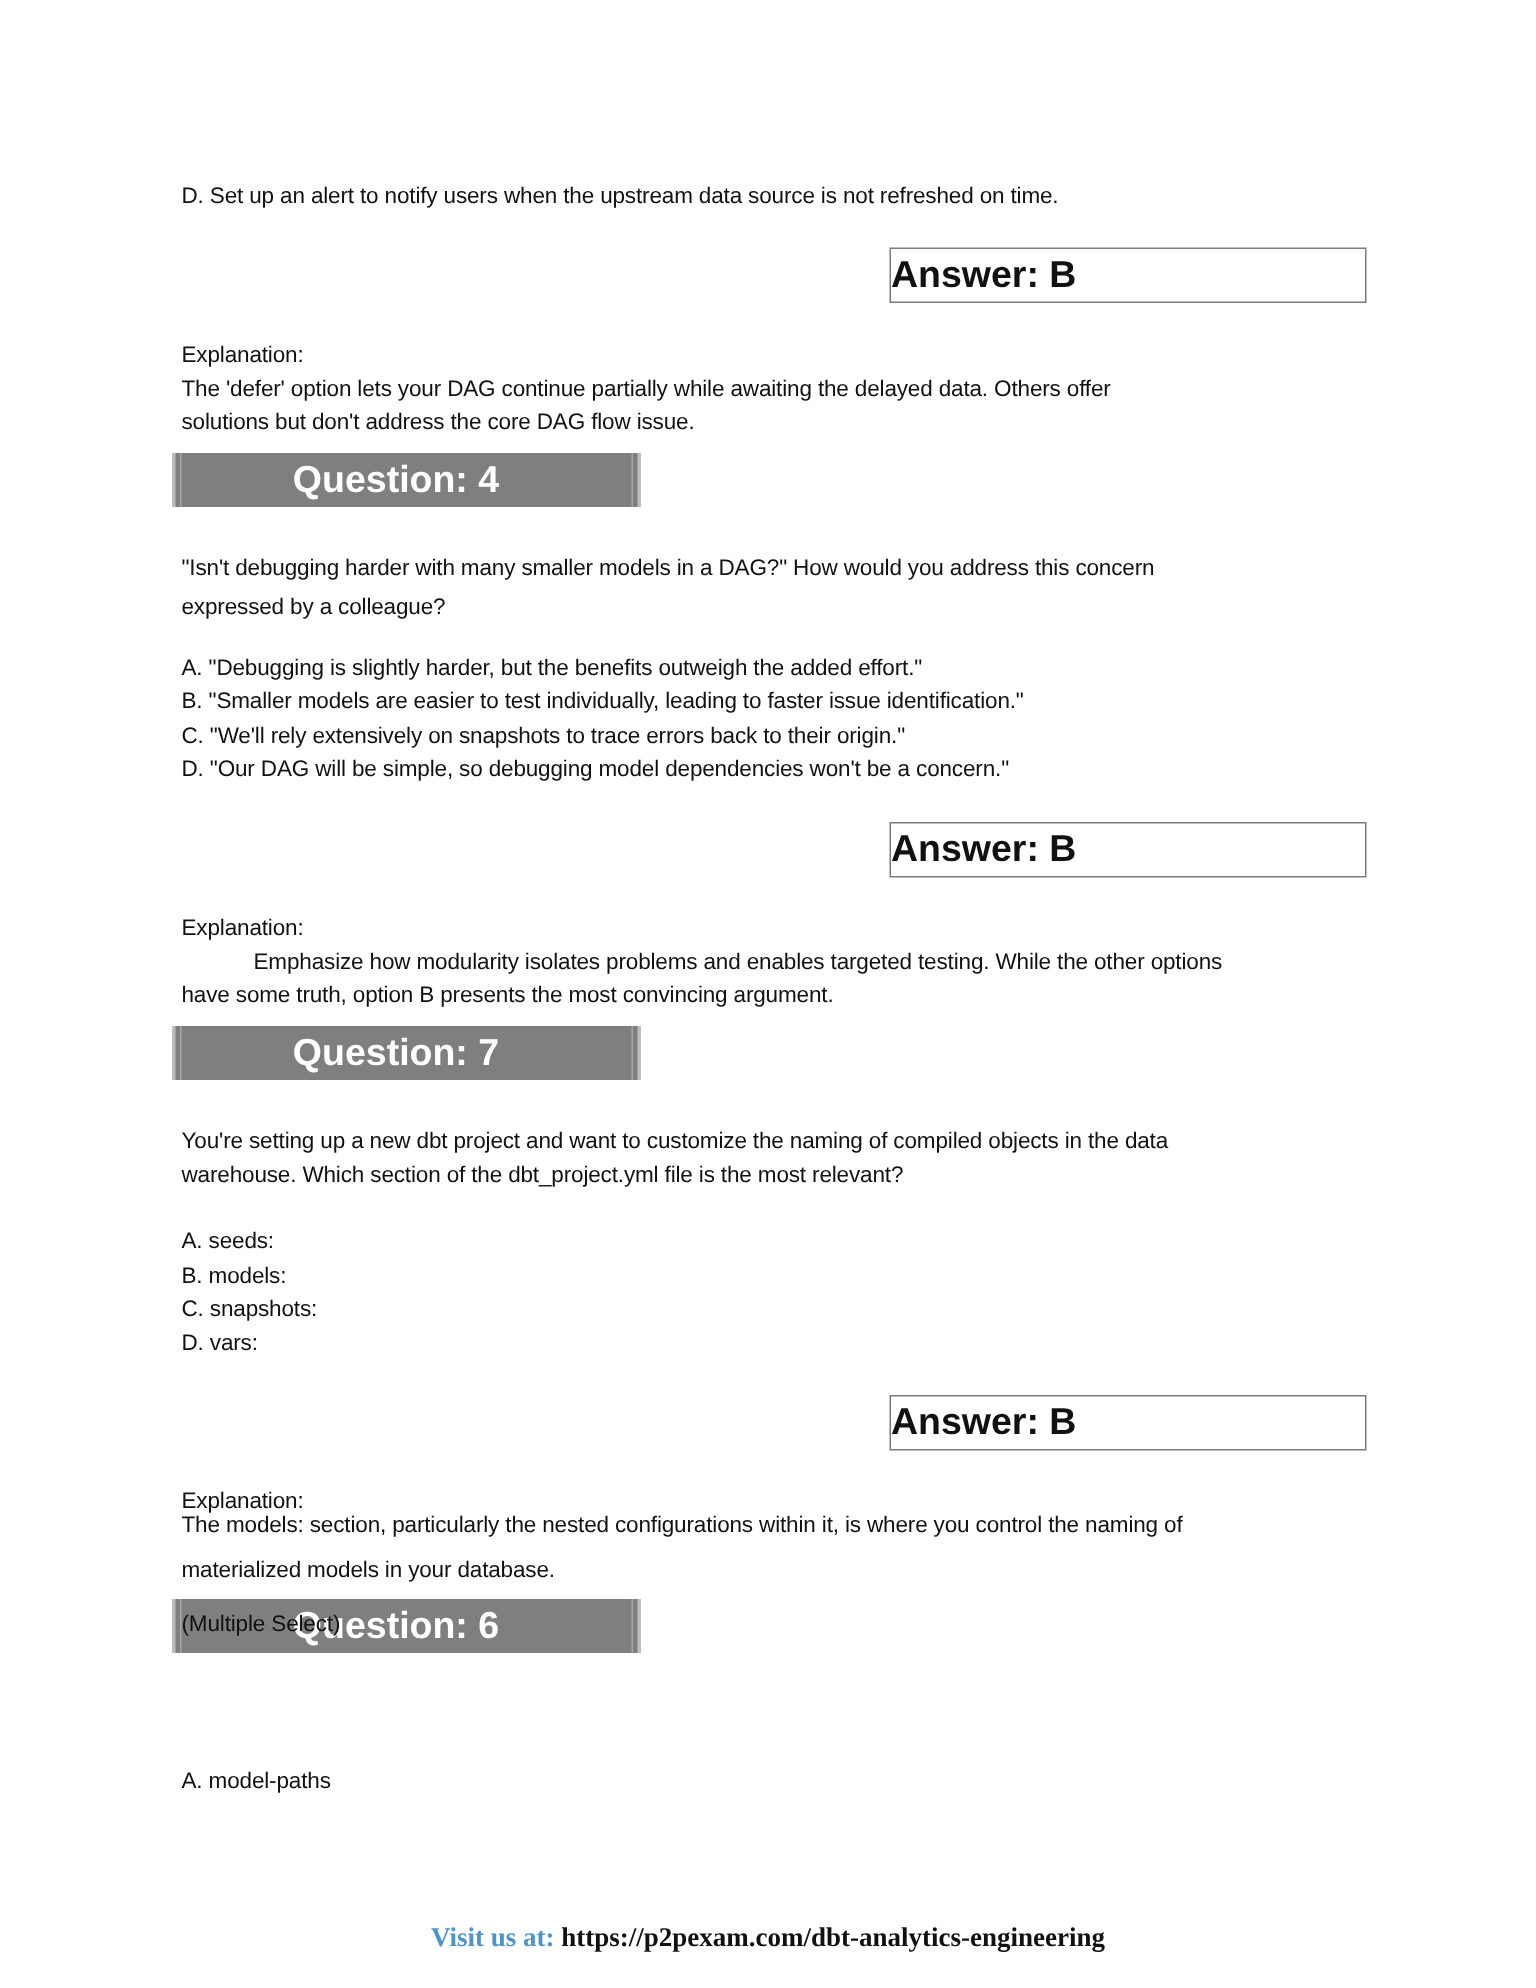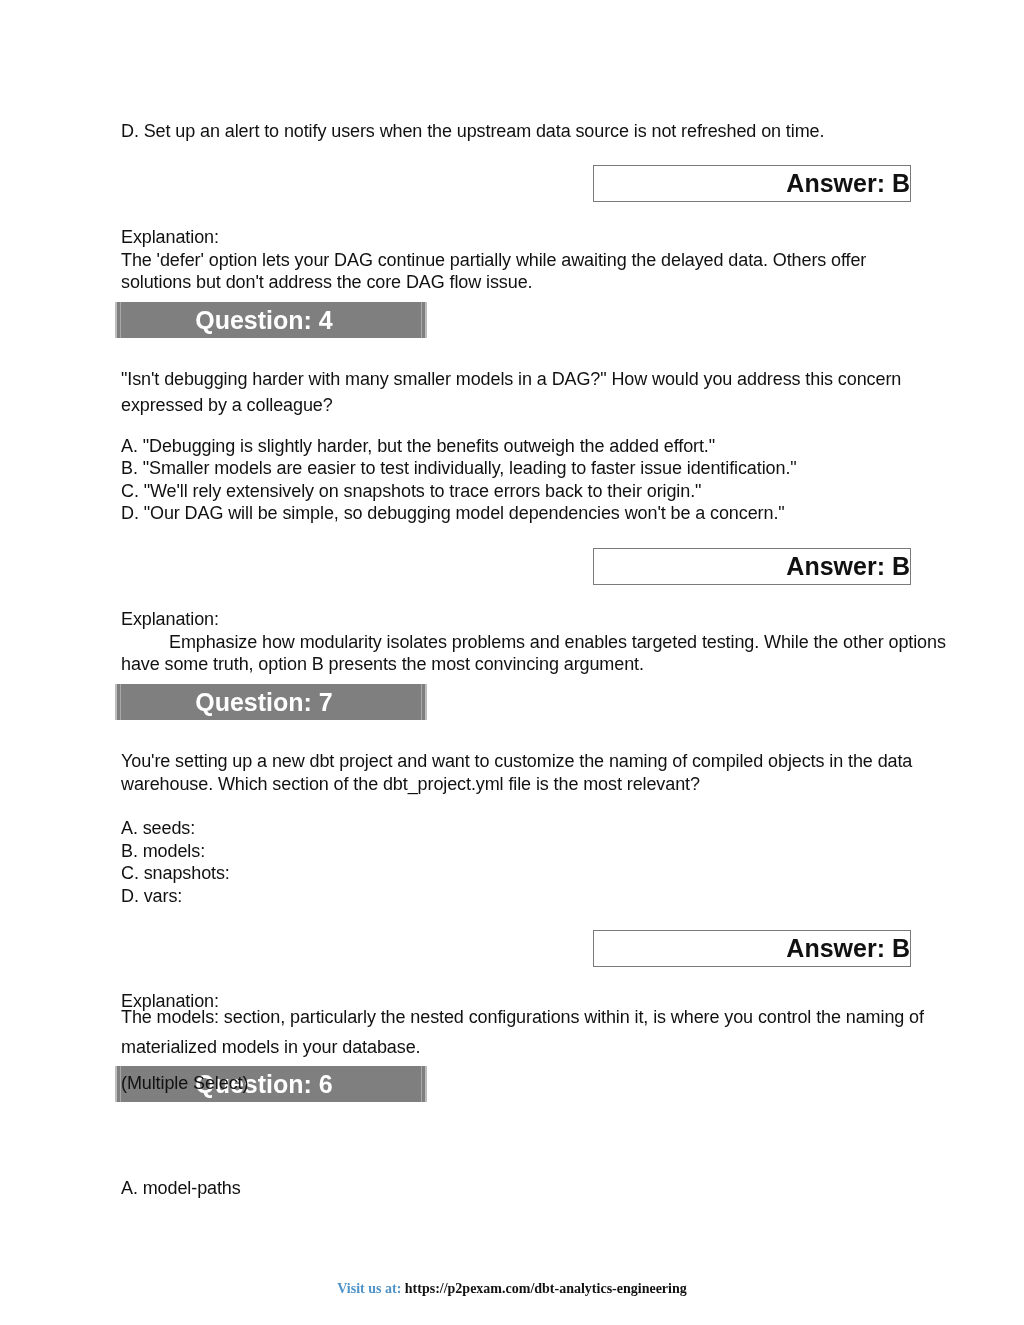--- a/index.html
+++ b/index.html
@@ -1,29 +1,29 @@
 <!DOCTYPE html>
 <html><head>
 <meta charset="utf-8">
 <style>
   html, body { margin:0; padding:0; background:#ffffff; }
   body { width:1024px; height:1325px; position:relative; overflow:hidden;
          font-family:"Liberation Sans", "DejaVu Sans", sans-serif; color:#111; }
-  .txt { position:absolute; left:121px; font-size:18px; line-height:22.5px; white-space:nowrap; letter-spacing:-0.1px; }
+  .txt { position:absolute; left:121px; font-size:15px; line-height:22.5px; white-space:nowrap; letter-spacing:-0.1px; }
   .answer-box { position:absolute; left:593px; width:318px; height:37px; border:1px solid #7a7a7a;
-                box-sizing:border-box; display:flex; align-items:center; justify-content:flex-end;
+                box-sizing:border-box; display:flex; align-items:center; justify-content:flex-start;
                 font-weight:bold; font-size:25px; color:#111; }
   .q-banner { position:absolute; left:115px; width:312px; height:36px; background:#7f7f7f;
               box-sizing:border-box; border-left:2px solid #bdbdbd; border-right:2px solid #bdbdbd; }
   .q-banner::before, .q-banner::after { content:""; position:absolute; top:0; bottom:0; width:1px; background:#a8a8a8; }
   .q-banner::before { left:3px; } .q-banner::after { right:3px; }
   .q-label { position:absolute; left:0; right:0; top:0; bottom:0; display:flex; align-items:center; justify-content:center;
              color:#ffffff; font-weight:bold; font-size:25px; padding-right:14px; }
   .footer { position:absolute; top:1281px; left:0; width:1024px; text-align:center;
-            font-family:"Liberation Serif", "DejaVu Serif", serif; font-weight:bold; font-size:14px; }
+            font-family:"Liberation Serif", "DejaVu Serif", serif; font-weight:bold; font-size:18px; }
   .footer .lbl { color:#4f93c8; }
   .footer .url { color:#111; }
 </style>
 </head>
 <body>
 
 <div class="txt" style="top:120px;">D. Set up an alert to notify users when the upstream data source is not refreshed on time.</div>
 <div class="answer-box" style="top:165px;">
   <span>Answer: B</span>
 </div>

